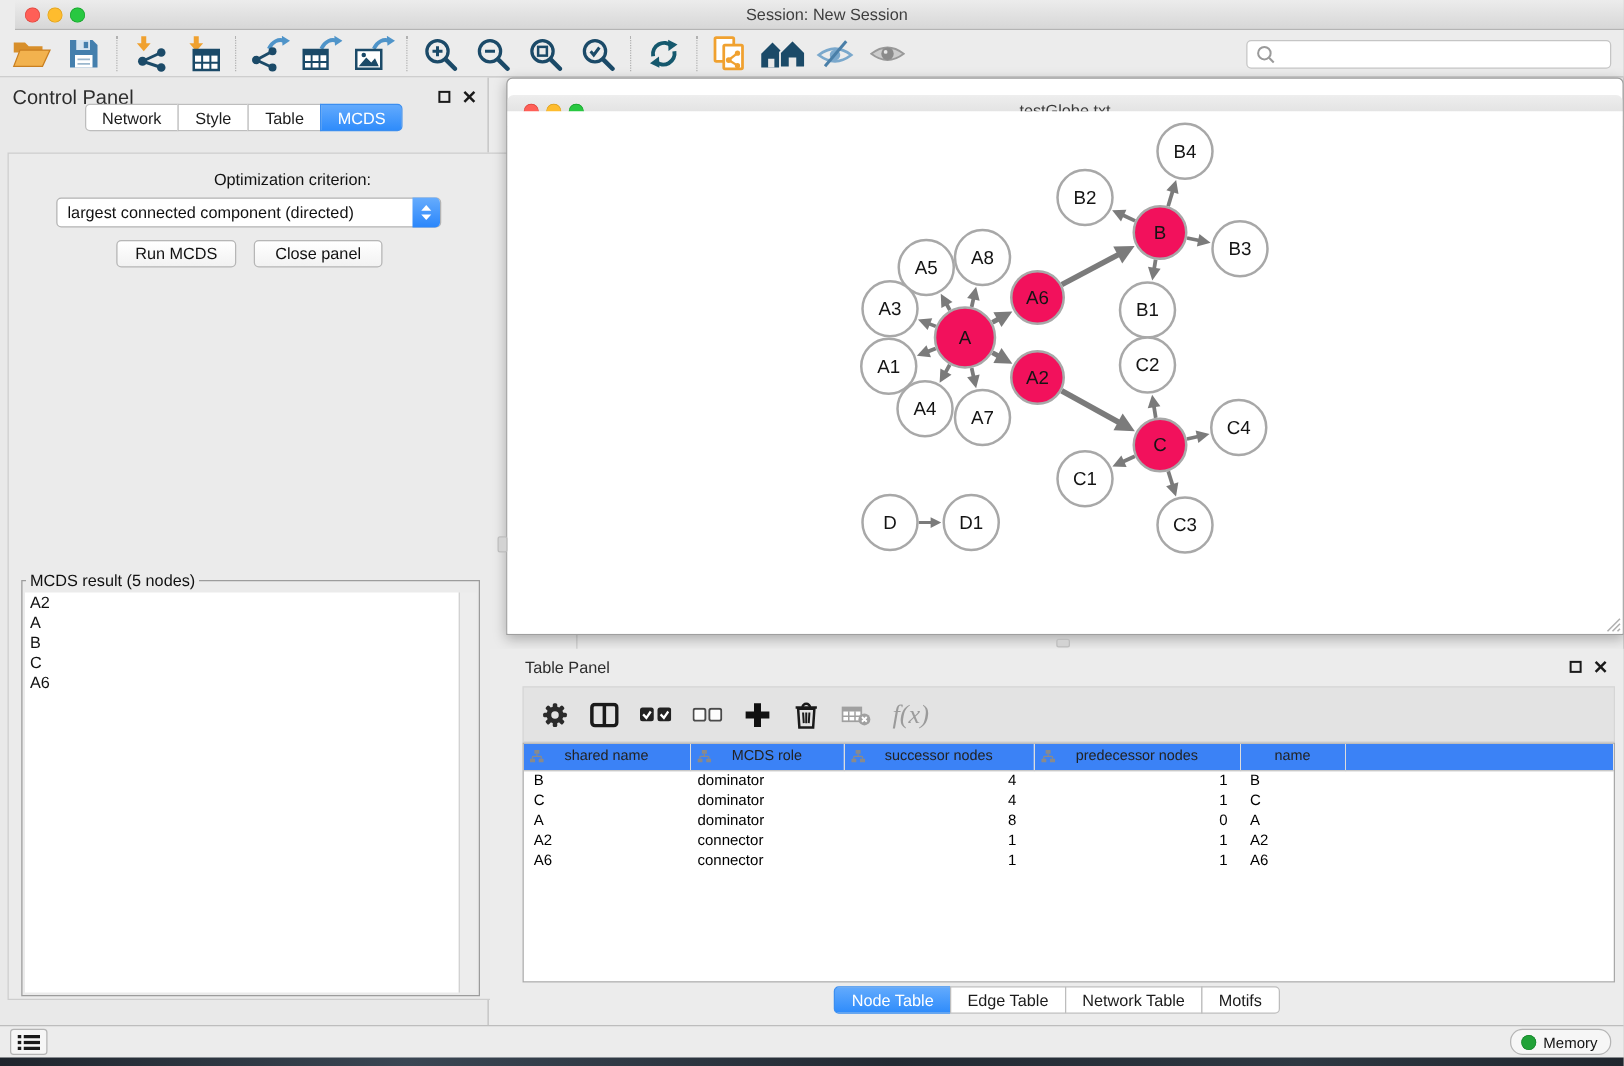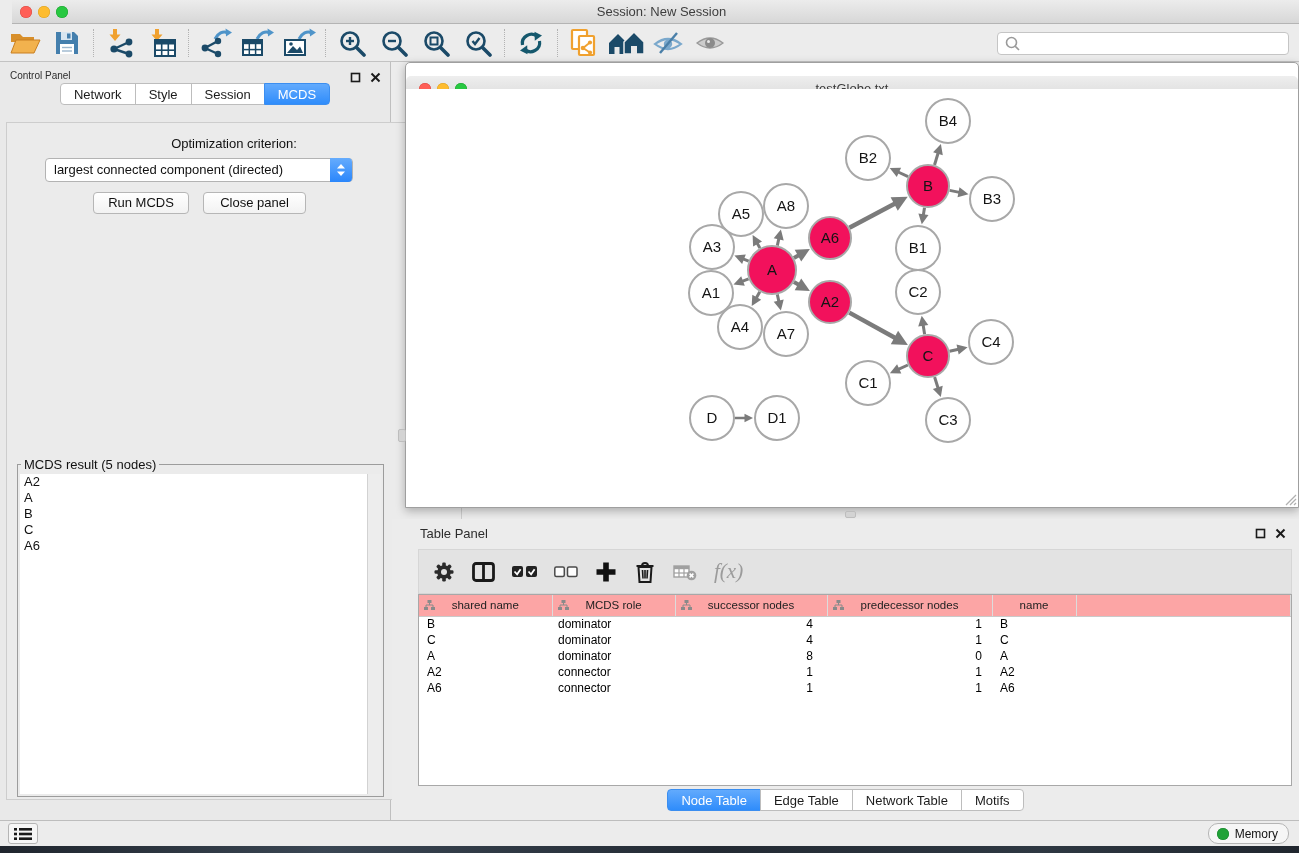--- a/index.html
+++ b/index.html
@@ -27,21 +27,21 @@
   .search-box { position:absolute; right:10px; top:8px; width:292px; height:23px;
                 background:#fff; border:1px solid #c5c5c5; border-radius:4px;
                 display:flex; align-items:center; padding-left:7px; }
   .search-box input { border:none; outline:none; flex:1; font-size:12px; background:transparent;
                       font-family:"Liberation Sans", sans-serif; margin-left:5px; }
   .fx-label { font-family:"Liberation Serif", serif; font-style:italic; font-size:21px; color:#9b9b9b; }
 
   
   .cpanel { position:absolute; left:0; top:62px; width:391px; height:758px;
             background:#e9e9e9; border-right:1px solid #bfbfbf; }
-  .cp-title { position:absolute; left:10px; top:8px; font-size:10px; color:#2d2d2d; }
+  .cp-title { position:absolute; left:10px; top:8px; font-size:16px; color:#2d2d2d; }
   .win-ctl { position:absolute; top:8px; width:14px; height:14px; display:flex;
              align-items:center; justify-content:center; }
   .seg-row { position:absolute; left:0; right:0; top:21px; display:flex; justify-content:center; }
   .seg-tab { height:22px; line-height:21px; padding:0 13px; font-size:13px; color:#1c1c1c;
              background:#fff; border:1px solid #bdbdbd; margin-left:-1px; }
   .seg-tab:first-child { border-radius:4px 0 0 4px; margin-left:0; }
   .seg-tab:last-child  { border-radius:0 4px 4px 0; }
   .seg-tab.sel { background:linear-gradient(#62aafd,#2f8cfb); border-color:#3b8ef0; color:#fff; }
 
   .cp-box { position:absolute; left:6px; top:60px; width:456px; height:678px;
@@ -92,21 +92,21 @@
   
   .tpanel { position:absolute; left:392px; top:519px; width:907px; height:301px; background:#ececec; }
   .tp-title { position:absolute; left:28px; top:7px; font-size:13px; color:#2d2d2d; }
   .tp-toolbar { position:absolute; left:26px; right:7px; top:30px; height:45px;
                 background:#e3e3e3; border:1px solid #d6d6d6;
                 display:flex; align-items:center; gap:17px; padding-left:14px; }
   .tp-btn { display:flex; align-items:center; justify-content:center; }
   .table-wrap { position:absolute; left:26px; right:7px; top:75px; height:192px;
                 background:#fff; border:1px solid #a8a8a8; overflow:hidden; }
   table.node-table { border-collapse:collapse; table-layout:fixed; width:100%; }
-  table.node-table th { height:21px; background:#fca5a5; border-bottom:1px solid #c9c9c9;
+  table.node-table th { height:21px; background:#3b82f6; border-bottom:1px solid #c9c9c9;
                         border-right:1px solid #dcdcdc; font-weight:normal; font-size:11.5px;
                         color:#222; position:relative; }
   table.node-table th .hdr-ic { position:absolute; left:5px; top:5px; }
   table.node-table td { height:16px; font-size:12px; color:#000; white-space:nowrap; overflow:hidden; }
   td.c0 { padding-left:8px; } td.c1 { padding-left:6px; }
   td.c2 { text-align:right; padding-right:14px; } td.c3 { text-align:right; padding-right:10px; }
   td.c4 { padding-left:8px; }
   .bottom-tabs { position:absolute; left:0; right:0; top:270px; display:flex; justify-content:center; }
 
   
@@ -314,21 +314,21 @@
     </div>
     <div class="win-ctl" style="right:8px;">
       <svg width="11" height="11" viewBox="0 0 11 11">
         <line x1="1.5" y1="1.5" x2="9.5" y2="9.5" stroke="#1a1a1a" stroke-width="2"></line>
         <line x1="9.5" y1="1.5" x2="1.5" y2="9.5" stroke="#1a1a1a" stroke-width="2"></line>
       </svg>
     </div>
     <div class="seg-row">
       <div class="seg-tab">Network</div>
       <div class="seg-tab">Style</div>
-      <div class="seg-tab">Session</div>
+      <div class="seg-tab">Table</div>
       <div class="seg-tab sel">MCDS</div>
     </div>
     <div class="cp-box">
       <div class="opt-label">Optimization criterion:</div>
       <div class="dropdown">
         <span>largest connected component (directed)</span>
         <div class="dd-spin">
           <svg width="10" height="14" viewBox="0 0 10 14">
             <polygon points="5,1 9,5.5 1,5.5" fill="#fff"></polygon>
             <polygon points="5,13 1,8.5 9,8.5" fill="#fff"></polygon>

